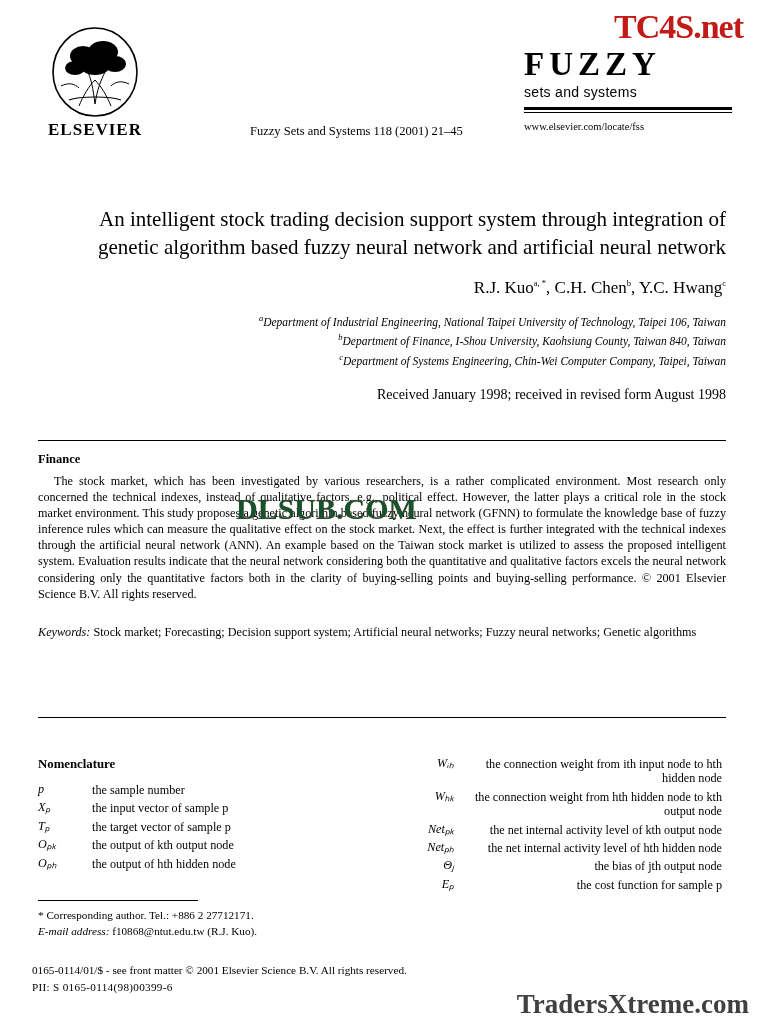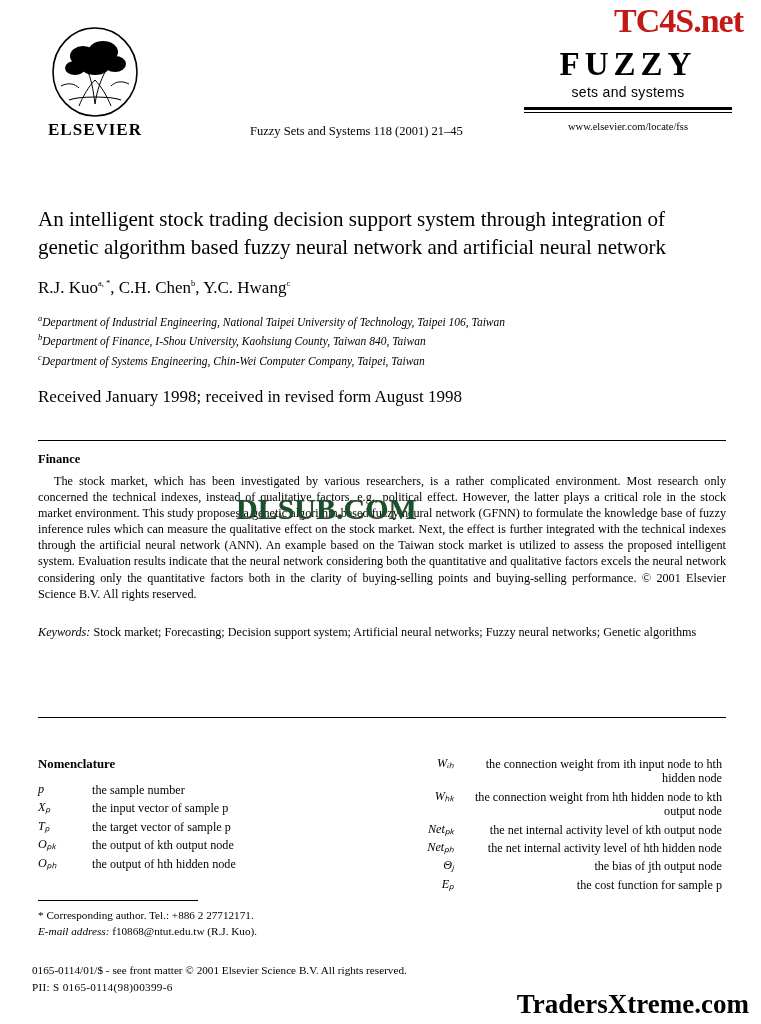--- a/index.html
+++ b/index.html
@@ -56,21 +56,20 @@
     left: 218px;
     top: 112px;
     font-size: 12.5px;
     font-family: "Liberation Serif", serif;
   }
   .fuzzy-box {
     position: absolute;
     right: 0px;
     top: 36px;
     width: 208px;
-    text-align: center;
   }
   .fuzzy-title {
     font-family: "Liberation Serif", serif;
     font-weight: bold;
     font-size: 33px;
     letter-spacing: 5px;
     line-height: 1;
   }
   .fuzzy-sub {
     font-family: "Liberation Sans", sans-serif;
@@ -90,40 +89,40 @@
     font-size: 10.5px;
     font-family: "Liberation Serif", serif;
   }
 
   
   .title-block {
     position: absolute;
     left: 38px;
     top: 205px;
     width: 688px;
-    text-align: left;
+    text-align: right;
   }
   .paper-title {
     font-size: 21px;
     line-height: 1.35;
     font-family: "Liberation Serif", serif;
   }
   .authors {
     margin-top: 16px;
     font-size: 17px;
   }
   .affils {
     margin-top: 14px;
     font-size: 11.5px;
     font-style: italic;
     line-height: 1.55;
   }
   .received {
     margin-top: 16px;
-    font-size: 17px;
+    font-size: 14px;
   }
   sup { font-size: 8.5px; vertical-align: super; }
 
   
   .rule {
     position: absolute;
     left: 38px;
     width: 688px;
     border-top: 0.8px solid #000;
   }
@@ -218,21 +217,21 @@
     font-size: 11.2px;
     line-height: 1.5;
     font-family: "Liberation Serif", serif;
   }
   .pii { letter-spacing: 0.3px; }
 
   
   .wm-tc4s {
     position: absolute;
     right: 18px;
-    top: 2px;
+    top: 8px;
     font-family: "Liberation Serif", serif;
     font-weight: bold;
     font-size: 34px;
     color: #c21b17;
     letter-spacing: -1px;
   }
   .wm-dlsub {
     position: absolute;
     left: 236px;
     top: 492px;
@@ -243,21 +242,21 @@
     letter-spacing: 0px;
     text-shadow: 0 0 1px rgba(192,24,26,0.6);
   }
   .wm-traders {
     position: absolute;
     right: 12px;
     bottom: 4px;
     font-family: "Liberation Serif", serif;
     font-weight: bold;
     font-size: 27px;
-    color: #000000;
+    color: #404040;
     margin-top: 16px;
   }
 </style>
 </head>
 <body>
 
 <div class="page">
 
   <div class="header">
 

